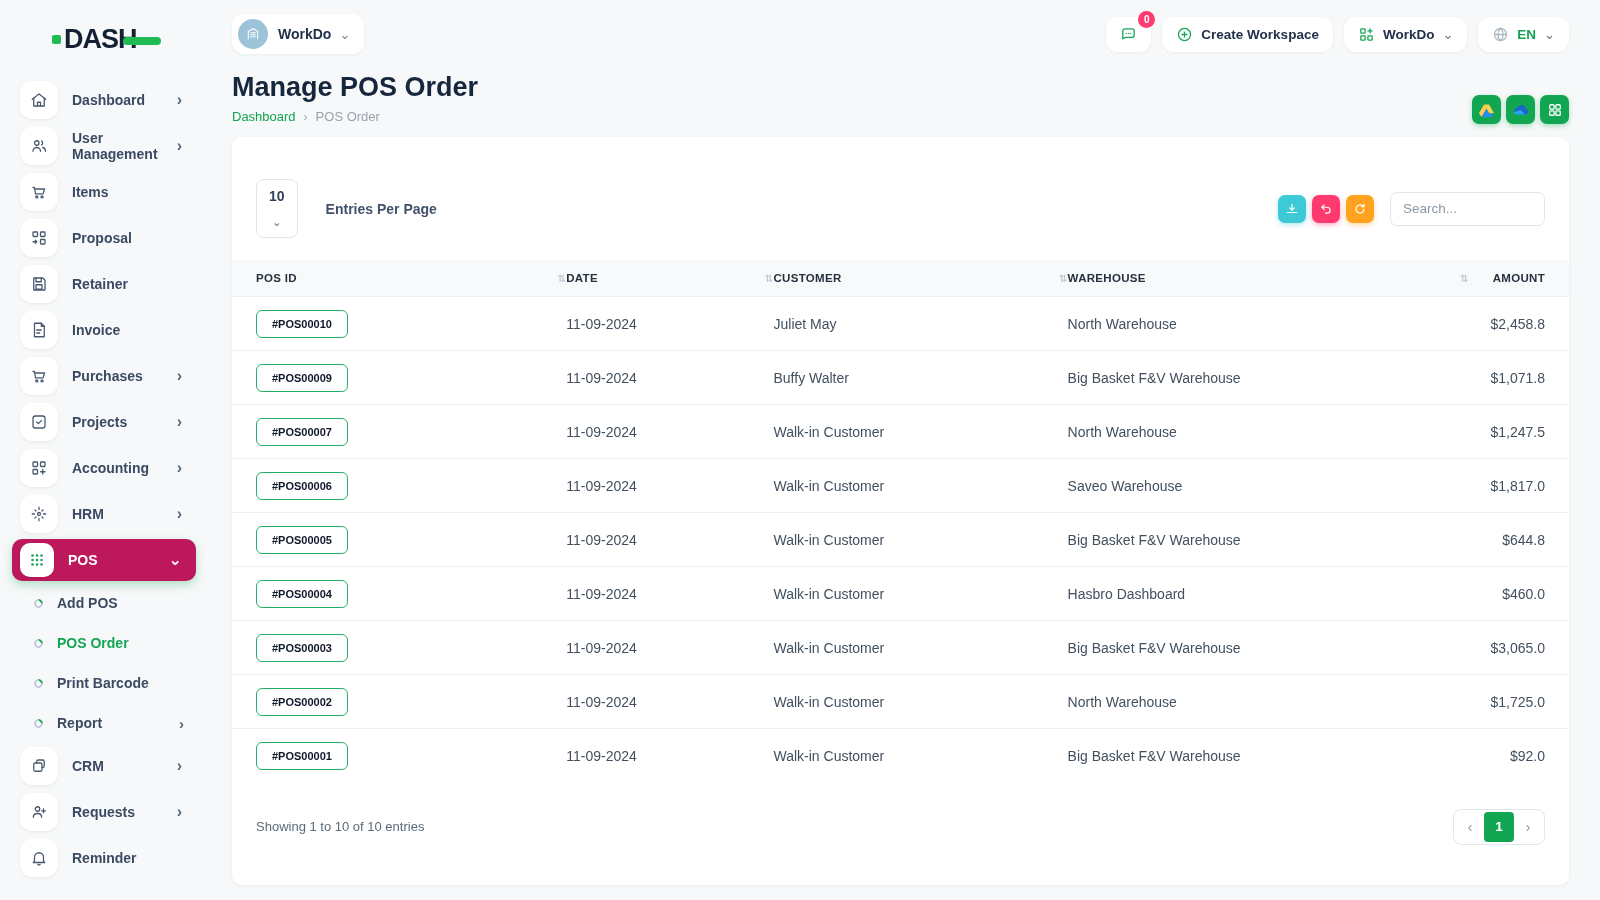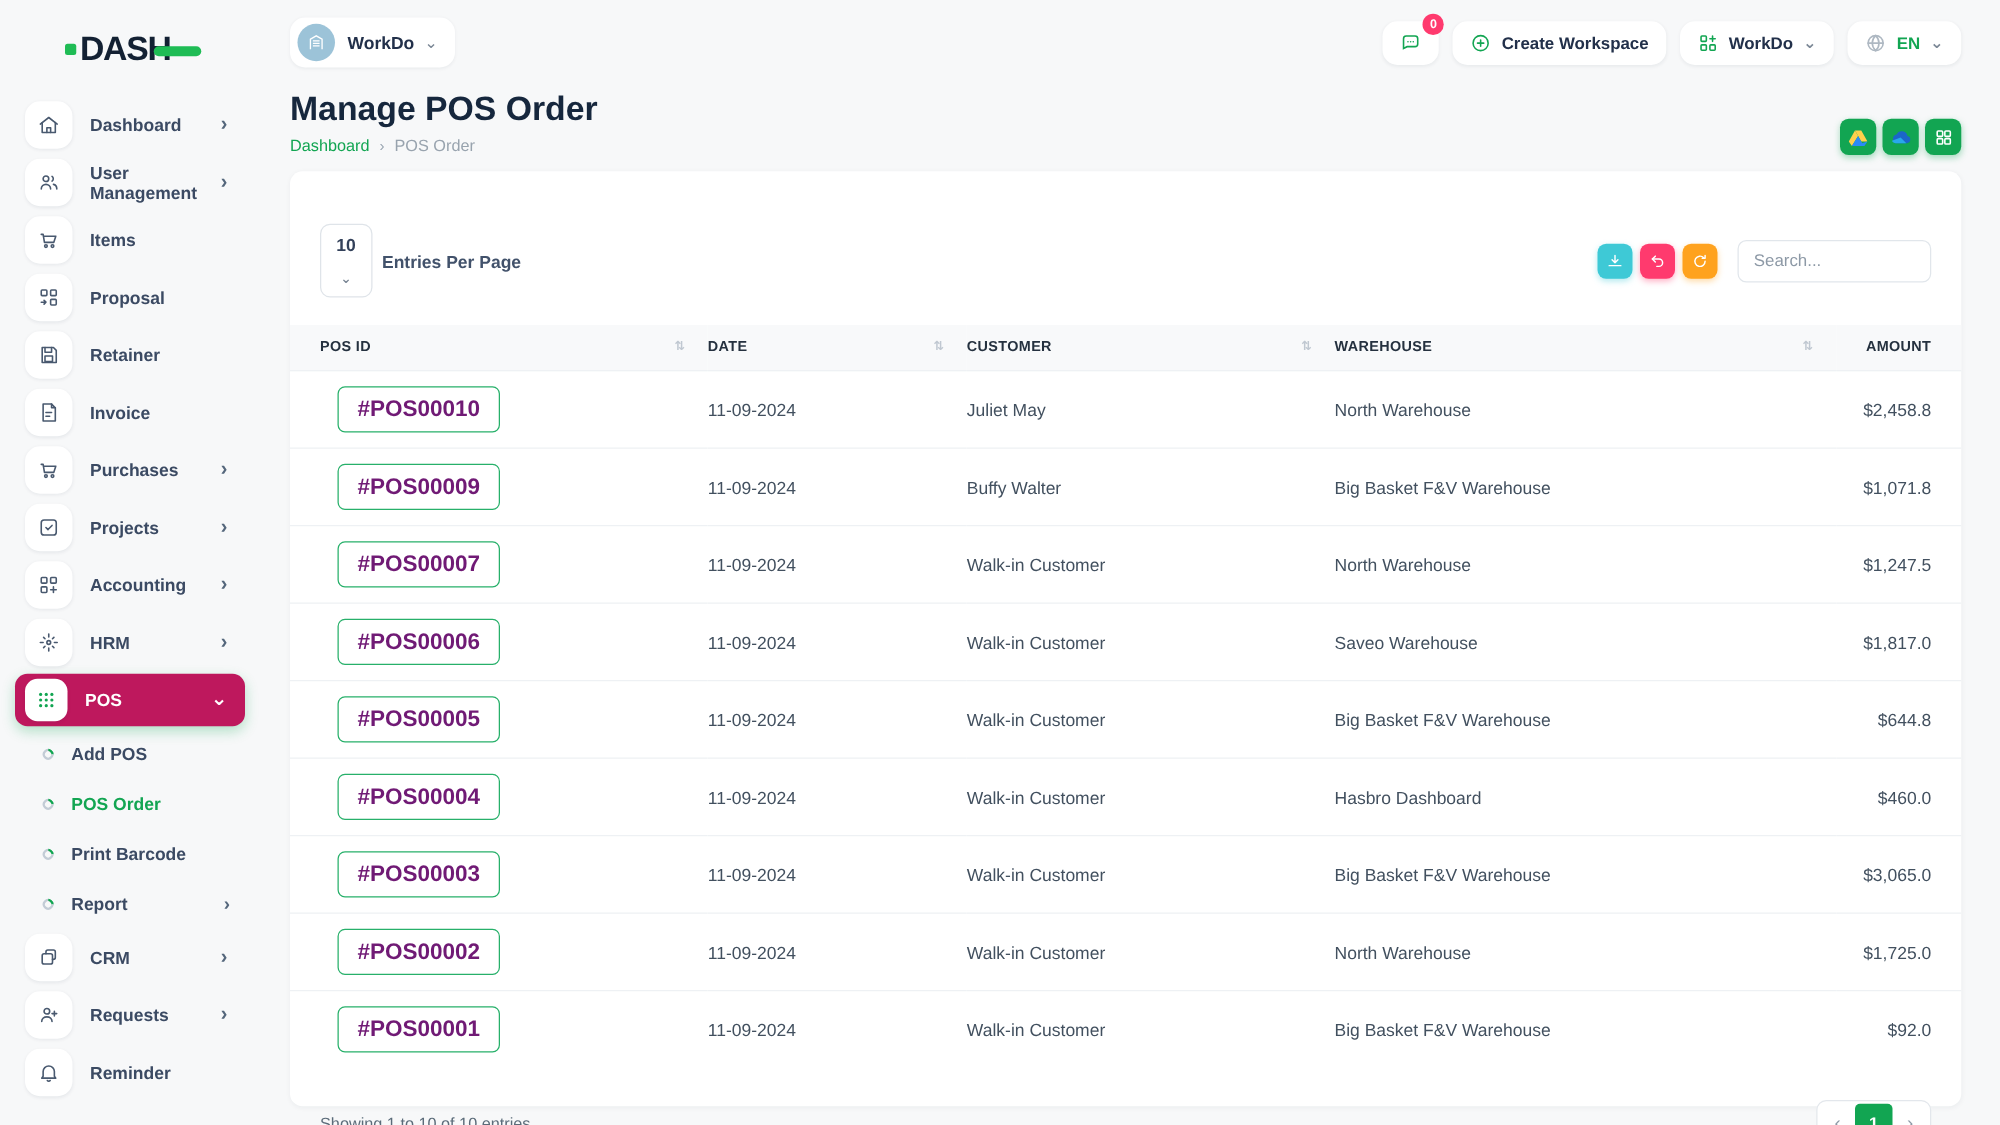--- a/index.html
+++ b/index.html
@@ -52,38 +52,38 @@
   .bc-home { color:#12a552; cursor:pointer; }
   .bc-sep { color:#9aa6b2; font-size:12px; }
   .bc-cur { color:#98a3ae; }
   .int-group { display:flex; gap:5px; }
   .int-btn { width:29px; height:29px; border-radius:7px; background:#12a552; display:flex; align-items:center; justify-content:center; cursor:pointer; box-shadow:0 2px 5px rgba(18,165,82,.35); }
   
   .card { background:#fff; border-radius:10px; margin-top:13px; box-shadow:0 1px 4px rgba(20,30,50,.05); padding:22px 0 14px 0; height:748px; }
   .toolbar { display:flex; align-items:center; padding:20px 24px 22px 24px; }
   .select-box { display:flex; align-items:center; gap:12px; border:1px solid #dfe4e9; border-radius:8px; padding:8px 12px; background:#fff; cursor:pointer; font-size:14px; color:#33415a; font-weight:600;flex-direction:column; }
   .select-box .chev { font-size:11px; }
-  .entries-label { margin-left:8px; font-weight:600; color:#42526b; }
+  .entries-label { margin-left:28px; font-weight:600; color:#42526b; }
   .toolbar-right { margin-left:auto; display:flex; align-items:center; gap:6px; }
   .act-btn { width:28px; height:28px; border-radius:7px; display:flex; align-items:center; justify-content:center; cursor:pointer; }
   .act-btn svg { width:14px; height:14px; stroke:#fff; fill:none; stroke-width:2; stroke-linecap:round; stroke-linejoin:round; }
   .act-download { background:#3ec9d6; box-shadow:0 2px 5px rgba(62,201,214,.4); }
   .act-undo { background:#ff3a6e; box-shadow:0 2px 5px rgba(255,58,110,.4); }
   .act-refresh { background:#ffa21d; box-shadow:0 2px 5px rgba(255,162,29,.4); }
   .search-input { margin-left:10px; width:155px; height:34px; border:1px solid #e1e6eb; border-radius:7px; padding:0 12px; font-size:13.5px; color:#33415a; outline:none; font-family:inherit; }
   .search-input::placeholder { color:#8d99a6; }
   
   table { width:100%; border-collapse:collapse; }
   thead th { background:#f8f9fa; font-size:11.5px; font-weight:700; letter-spacing:.3px; color:#25313f; text-transform:uppercase; text-align:left; padding:12px 0; }
-  th .th-inner { display:flex; align-items:flex-start; justify-content:space-between; padding-right:18px; }
+  th .th-inner { display:flex; align-items:flex-end; justify-content:space-between; }
   .sort { color:#c0c8d1; font-size:10px; }
   th.col-amount, td.col-amount { text-align:right; padding-right:24px; }
   th:first-child .th-inner, td:first-child { padding-left:24px; }
   tbody td { border-top:1px solid #eef1f4; padding:12px 0; font-size:14px; color:#42505f; height:54px; }
-  .pos-pill { display:inline-block; border:1px solid #27b06a; color:#701a75; border-radius:6px; padding:7px 15px; font-size:18px; font-weight:600; background:#fff; cursor:pointer; font-family:inherit;margin-left:14px; }
+  .pos-pill { display:inline-block; border:1px solid #27b06a; color:#0f172a; border-radius:6px; padding:7px 15px; font-size:11px; font-weight:600; background:#fff; cursor:pointer; font-family:inherit; }
   
   .card-footer { display:flex; align-items:center; justify-content:space-between; padding:26px 24px 4px 24px; }
   .showing { font-size:13px; color:#5b6b79; }
   .pagination { display:flex; align-items:center; background:#fff; border:1px solid #e3e7ec; border-radius:8px; padding:2px; }
   .page-arrow { width:28px; height:30px; display:flex; align-items:center; justify-content:center; color:#8d99a6; font-size:15px; cursor:pointer; }
   .page-num { width:30px; height:30px; background:#12a552; color:#fff; border-radius:4px; display:flex; align-items:center; justify-content:center; font-size:13.5px; font-weight:600; cursor:pointer; }
 </style>
 </head>
 <body>
 

